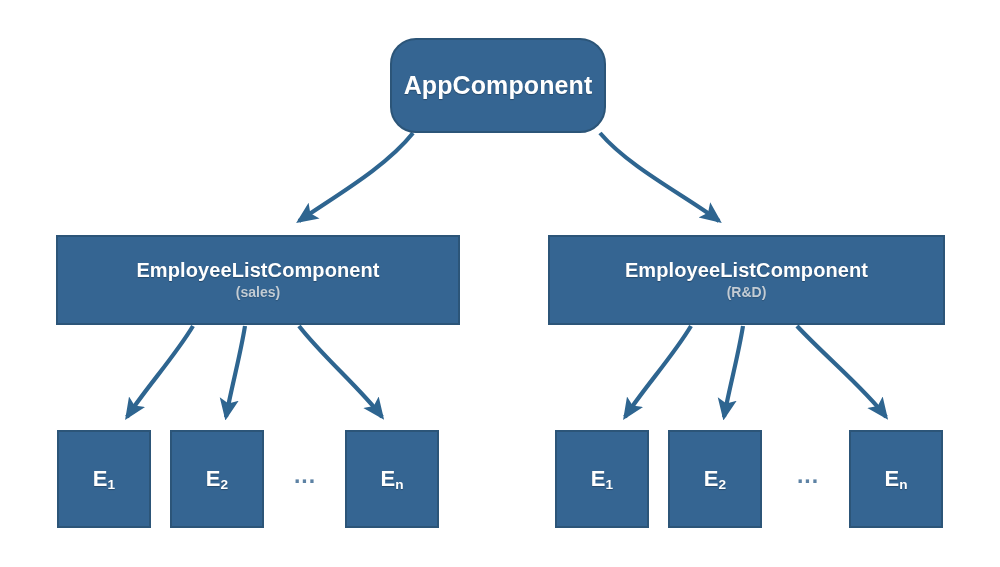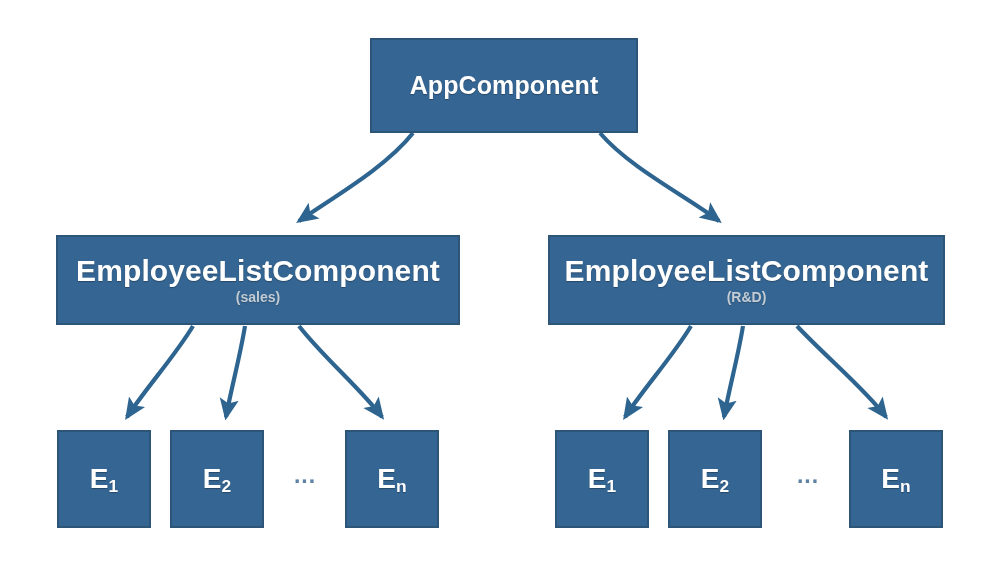--- a/index.html
+++ b/index.html
@@ -49,45 +49,46 @@
   }
   .node-sub {
     font-weight: bold;
     color: #c3ccd4;
     line-height: 1.1;
     margin-top: 3px;
     text-shadow: 0 1px 1px rgba(0,0,0,0.18);
   }
   
   #node-app {
-    left: 370px;
+    left: 390px;
     top: 38px;
-    width: 268px;
+    width: 216px;
     height: 95px;
+    border-radius: 26px;
   }
   #node-app .node-title { font-size: 25px; }
 
   
   .node-mid {
     top: 235px;
     height: 90px;
   }
   #node-list-sales { left: 56px;  width: 404px; }
   #node-list-rd    { left: 548px; width: 397px; }
-  .node-mid .node-title { font-size: 30px; }
+  .node-mid .node-title { font-size: 20px; }
   .node-mid .node-sub   { font-size: 14px; }
 
   
   .node-leaf {
     top: 430px;
     width: 94px;
     height: 98px;
   }
   .node-leaf .node-title {
-    font-size: 28px;
+    font-size: 22px;
   }
   .node-leaf .node-title sub {
     font-size: 0.62em;
     font-weight: bold;
     vertical-align: baseline;
     position: relative;
     bottom: -0.22em;
     line-height: 0;
   }
   #leaf-s-1 { left: 57px; }

